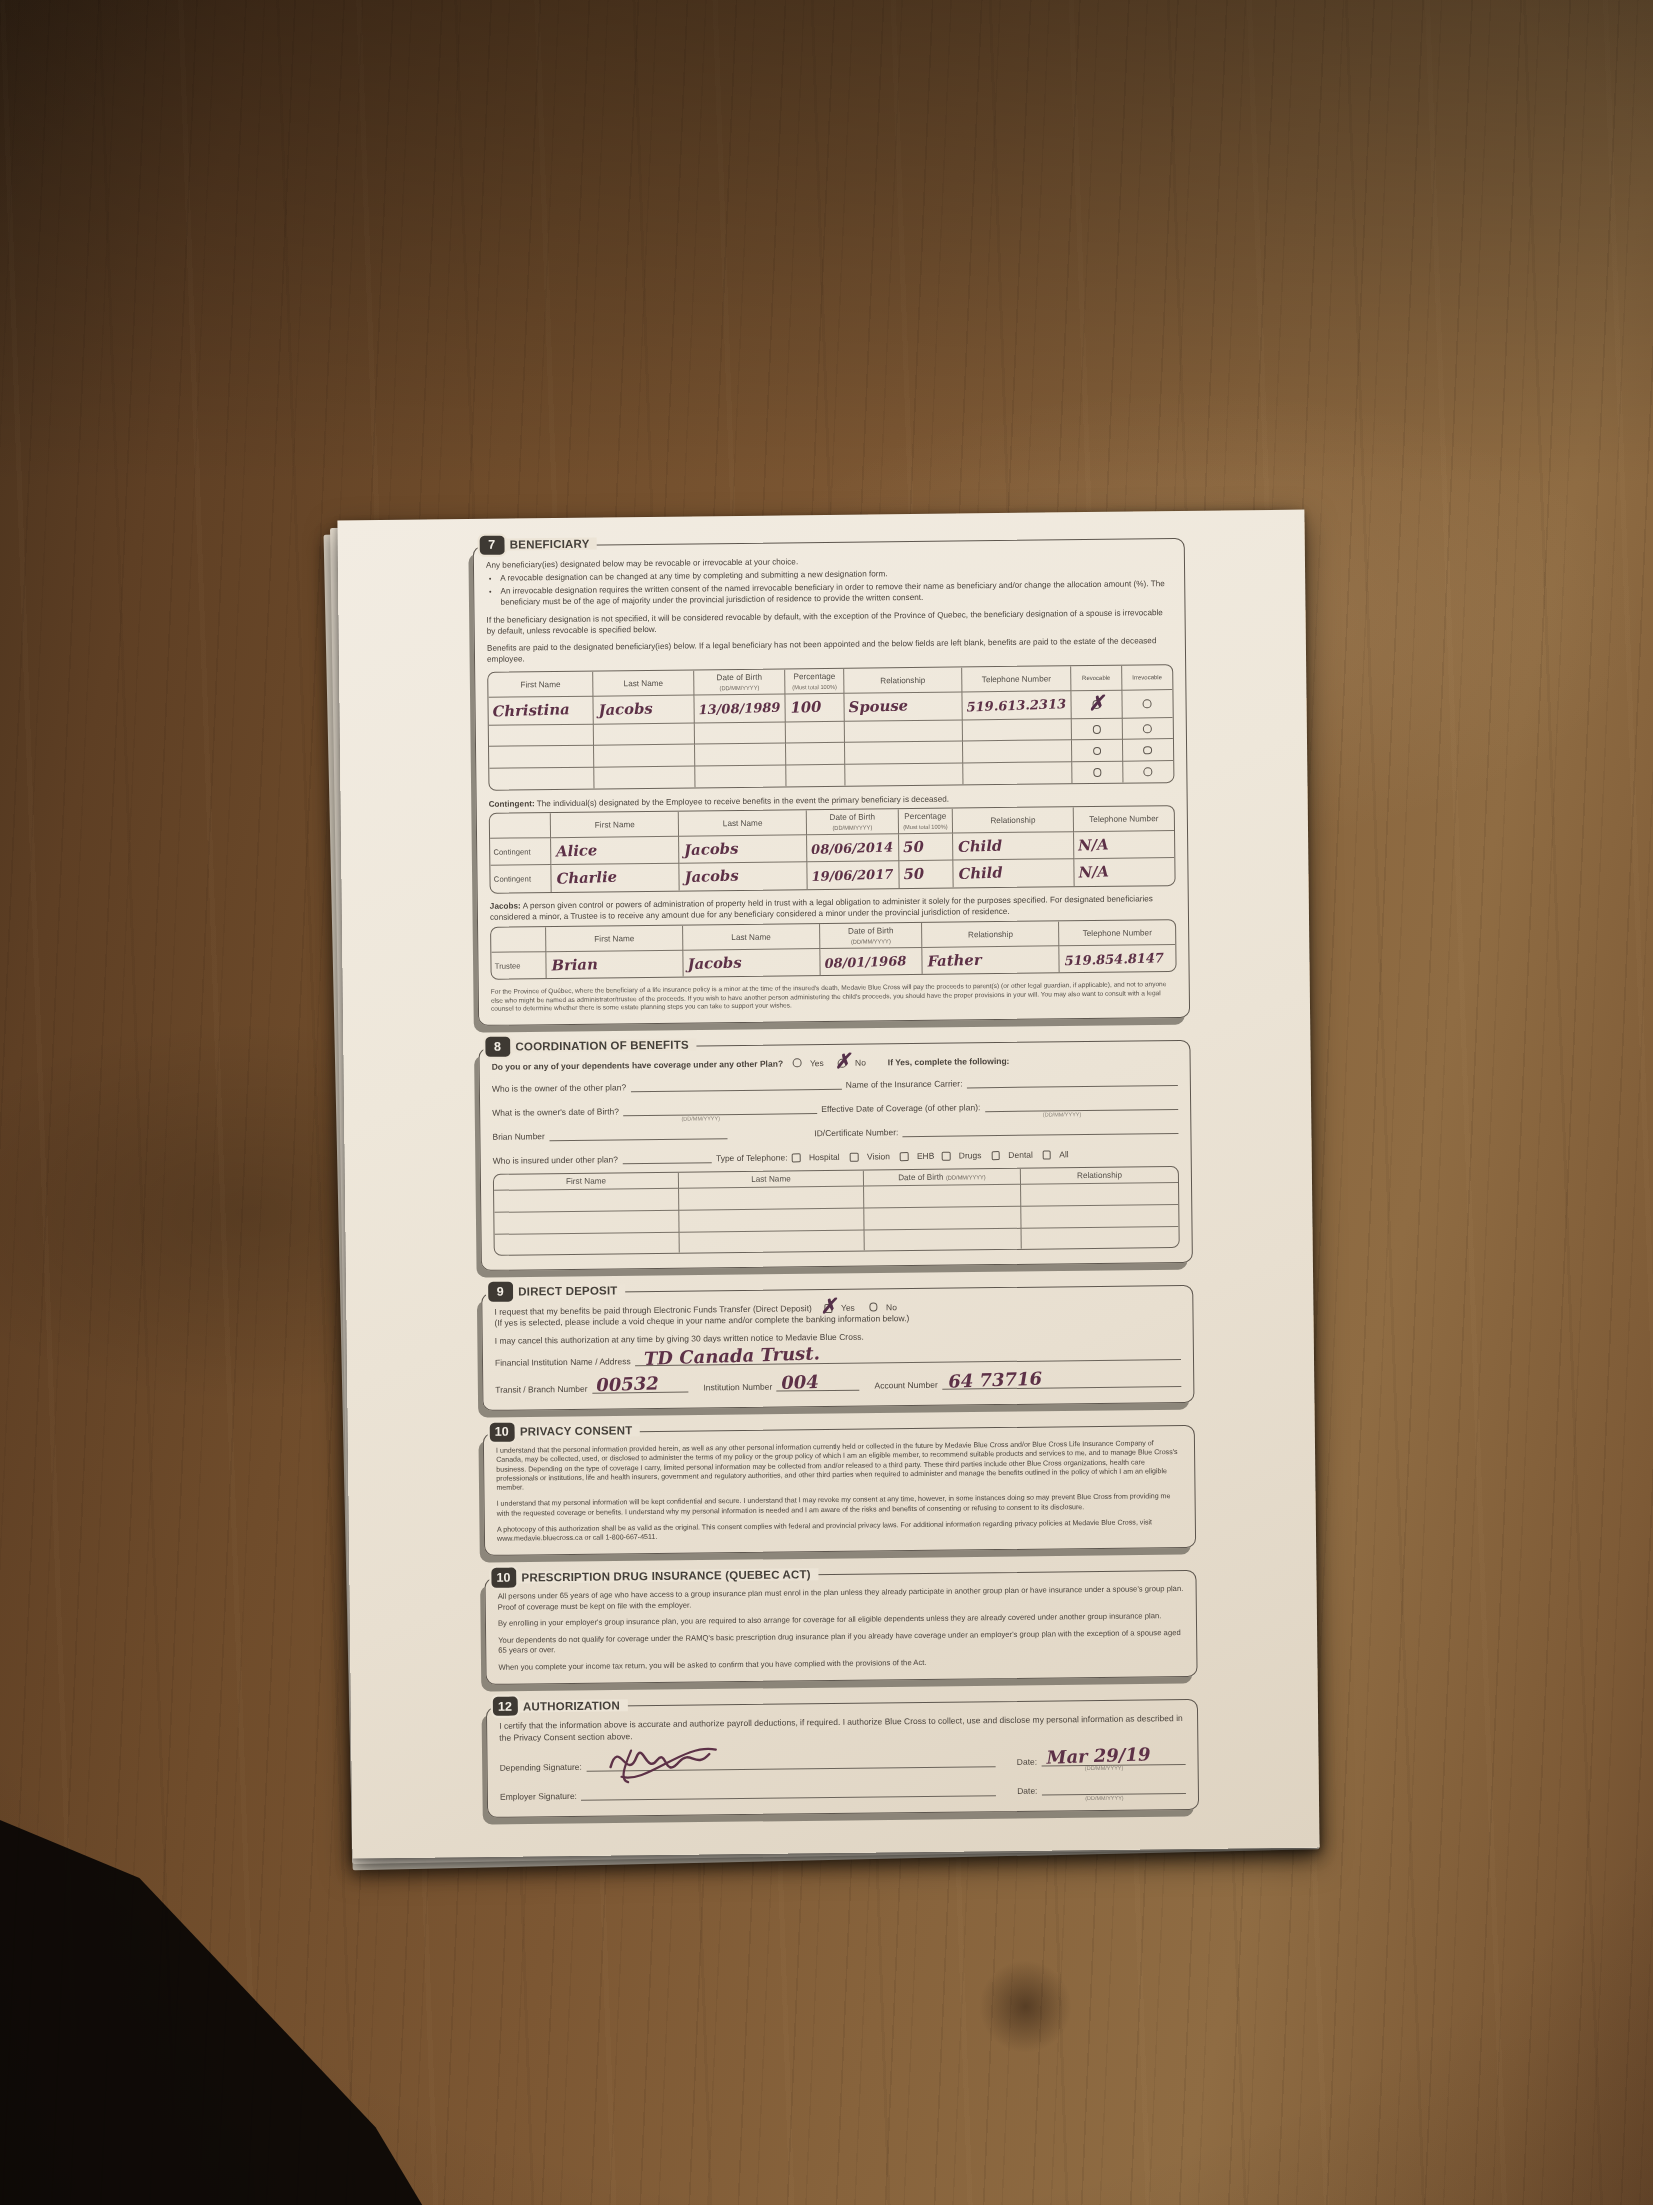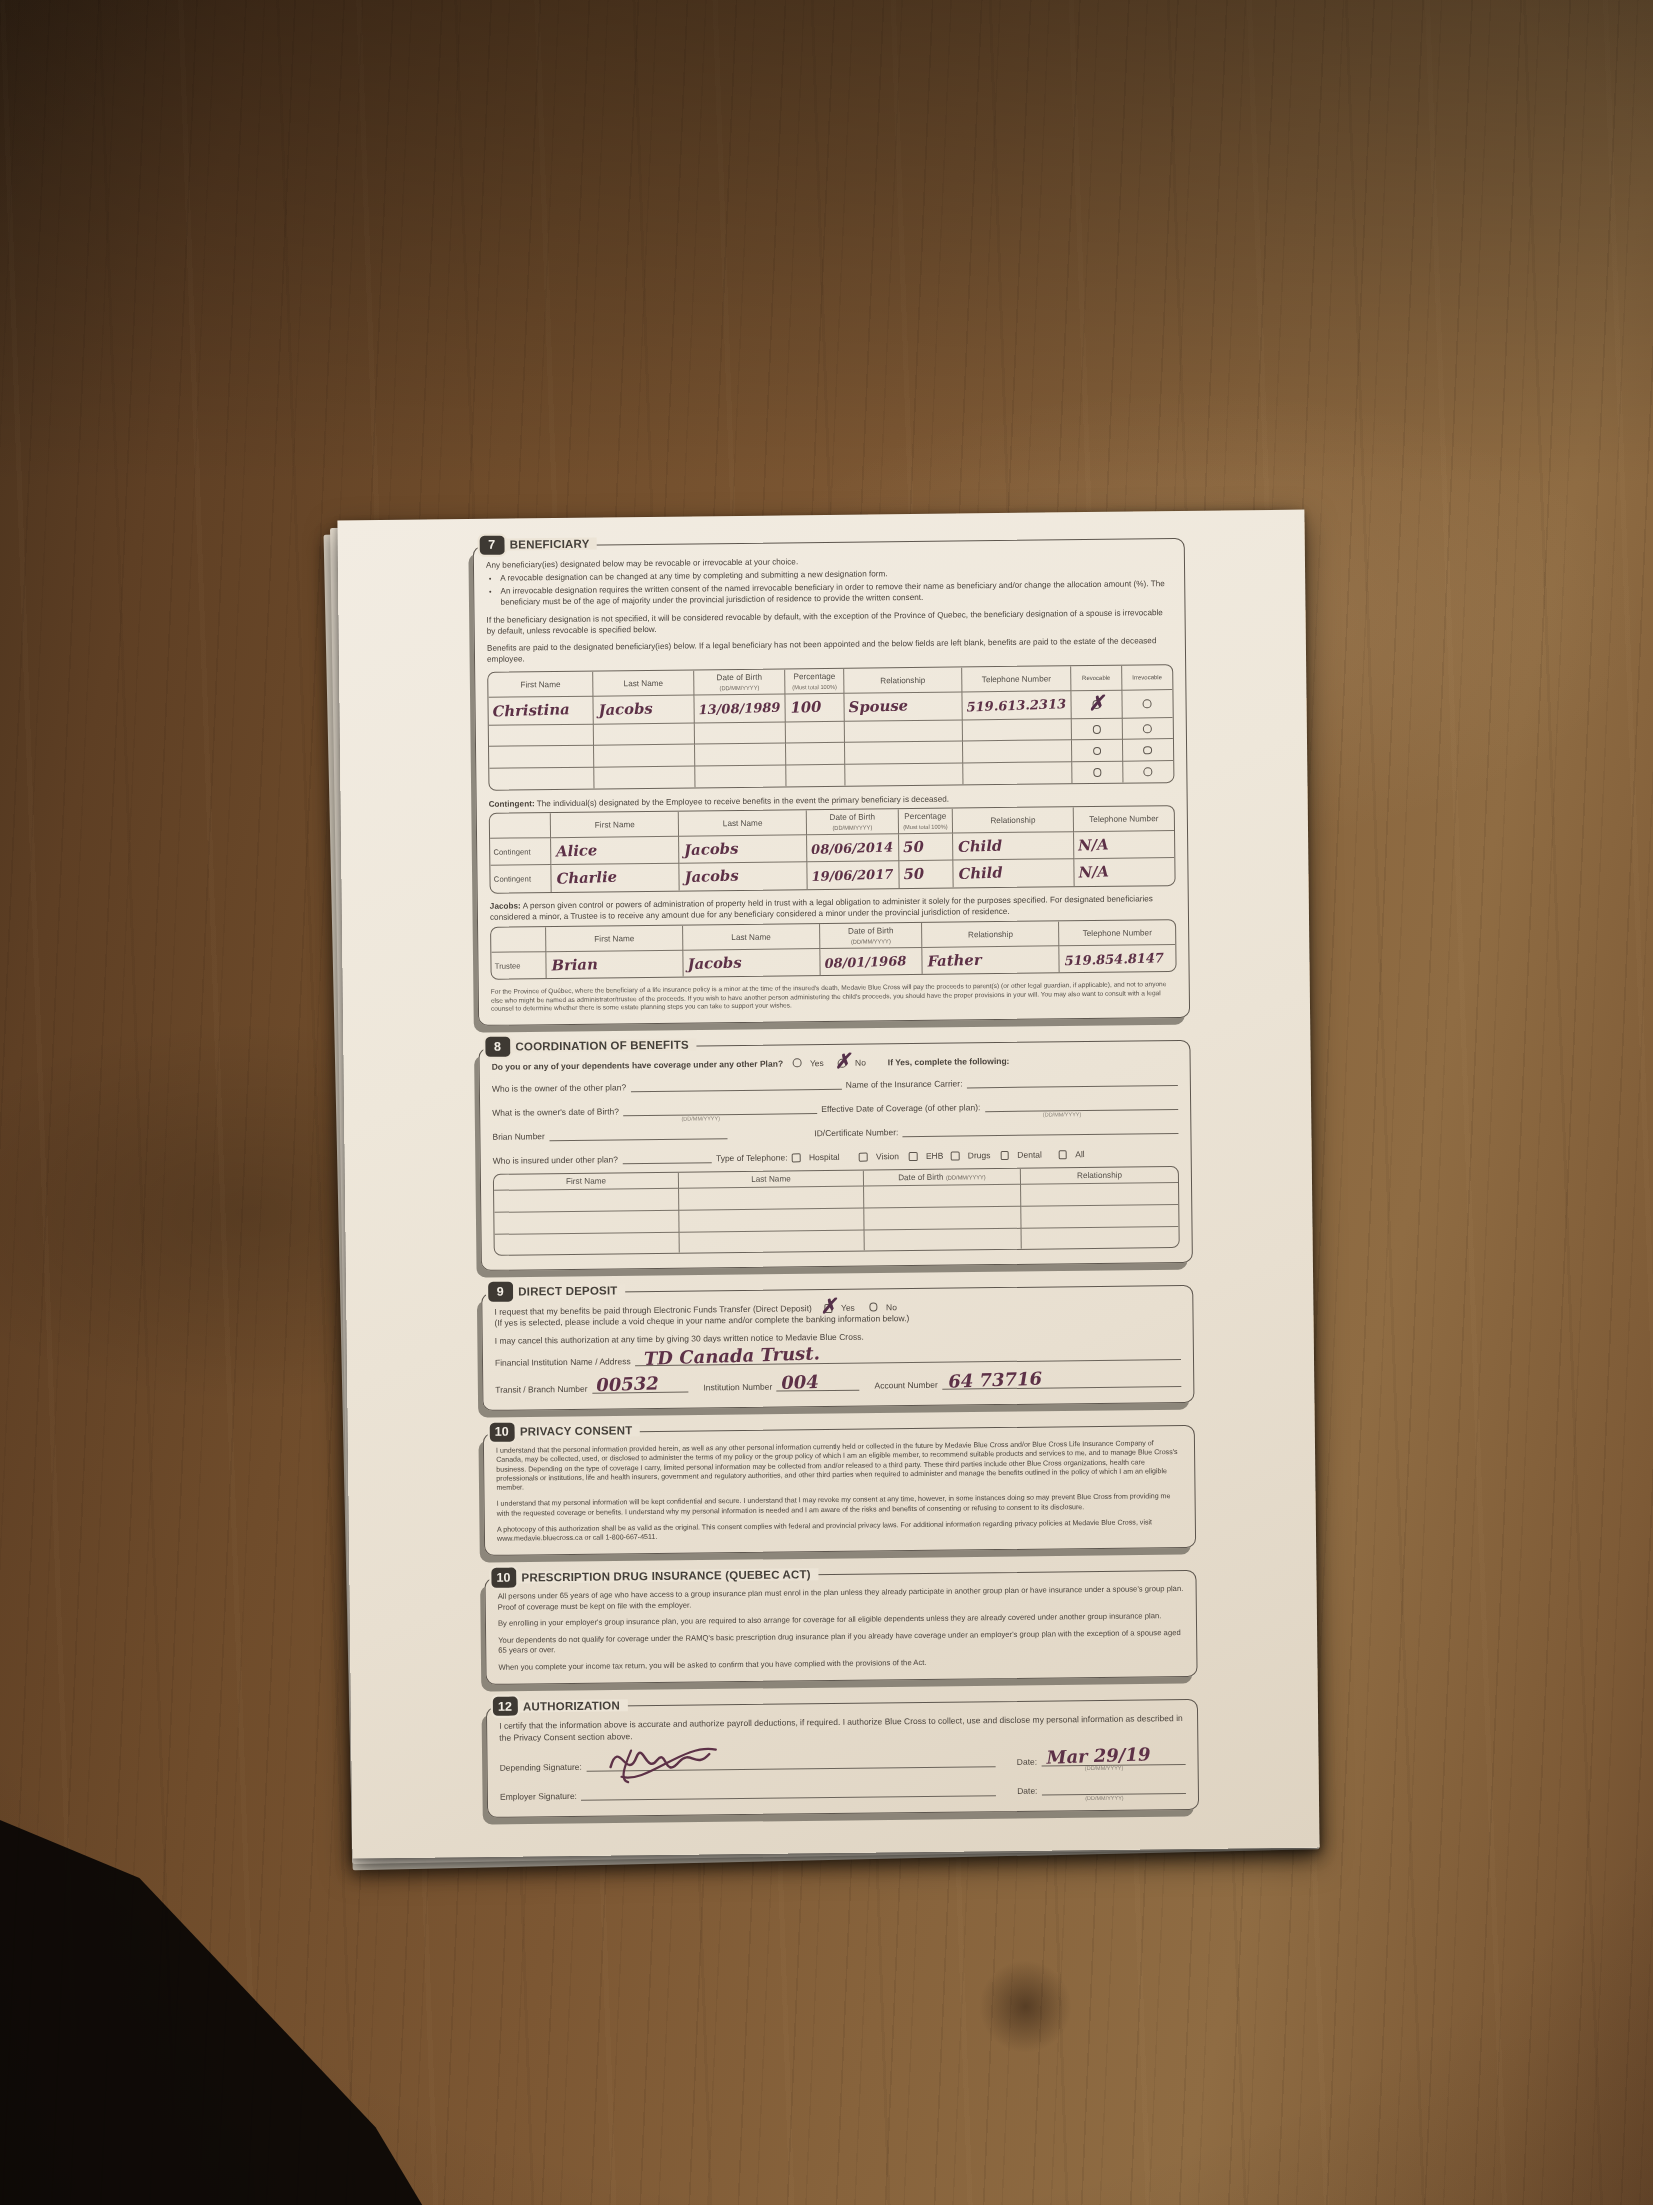--- a/index.html
+++ b/index.html
@@ -294,29 +294,29 @@
       <span class="lbl">Brian Number</span>
       <span class="bl" style="width:26%"></span>
       <span class="lbl" style="margin-left:12%">ID/Certificate Number:</span>
       <span class="bl grow"></span>
     </div>
     <div class="frow" style="align-items:center;margin-bottom:7.7px">
       <span class="lbl">Who is insured under other plan?</span>
       <span class="bl" style="width:13%"></span>
       <span class="lbl">Type of Telephone:</span>
       <span class="chk"></span>
-          <span class="optlabel" style="margin-right:15px">Hospital</span>
+          <span class="optlabel" style="margin-right:6px">Hospital</span>
       <span class="chk"></span>
           <span class="optlabel" style="margin-right:5.5px">Vision</span>
       <span class="chk"></span>
           <span class="optlabel" style="margin-right:3px">EHB</span>
       <span class="chk"></span>
           <span class="optlabel" style="margin-right:5.5px">Drugs</span>
       <span class="chk"></span>
-          <span class="optlabel" style="margin-right:12px">Dental</span>
+          <span class="optlabel" style="margin-right:5px">Dental</span>
       <span class="chk"></span>
           <span class="optlabel" style="margin-right:0">All</span>
     </div>
 
     <div class="tblwrap" style="margin-bottom:2.2px">
       <table class="grid">
         <tbody>
               <tr>
           <th style="width:27%">First Name</th>
           <th style="width:27%">Last Name</th>

